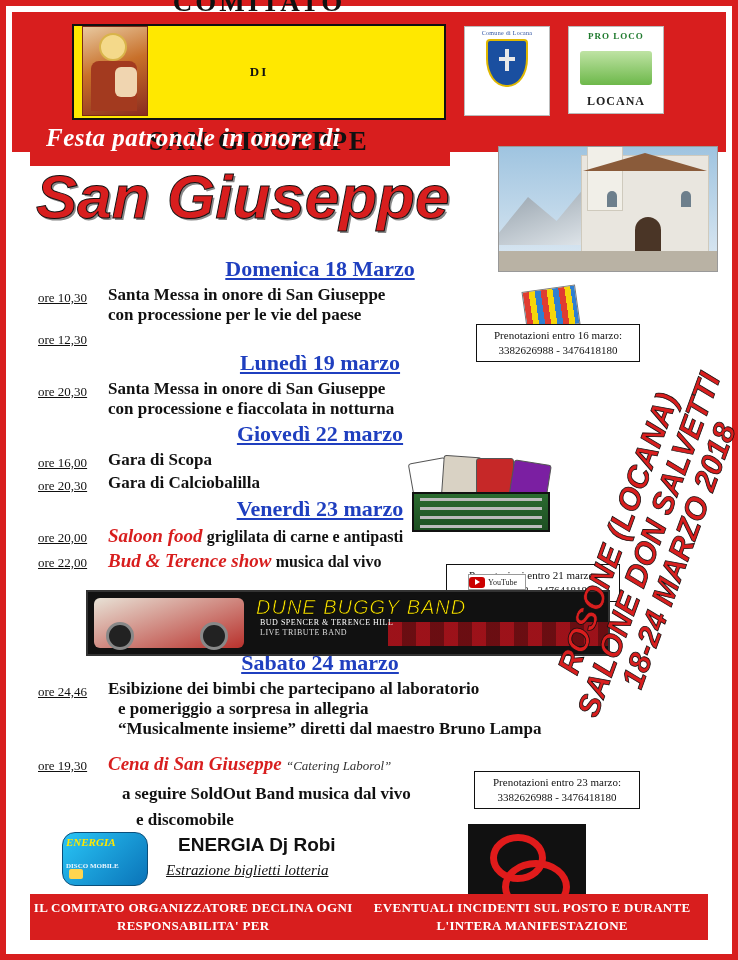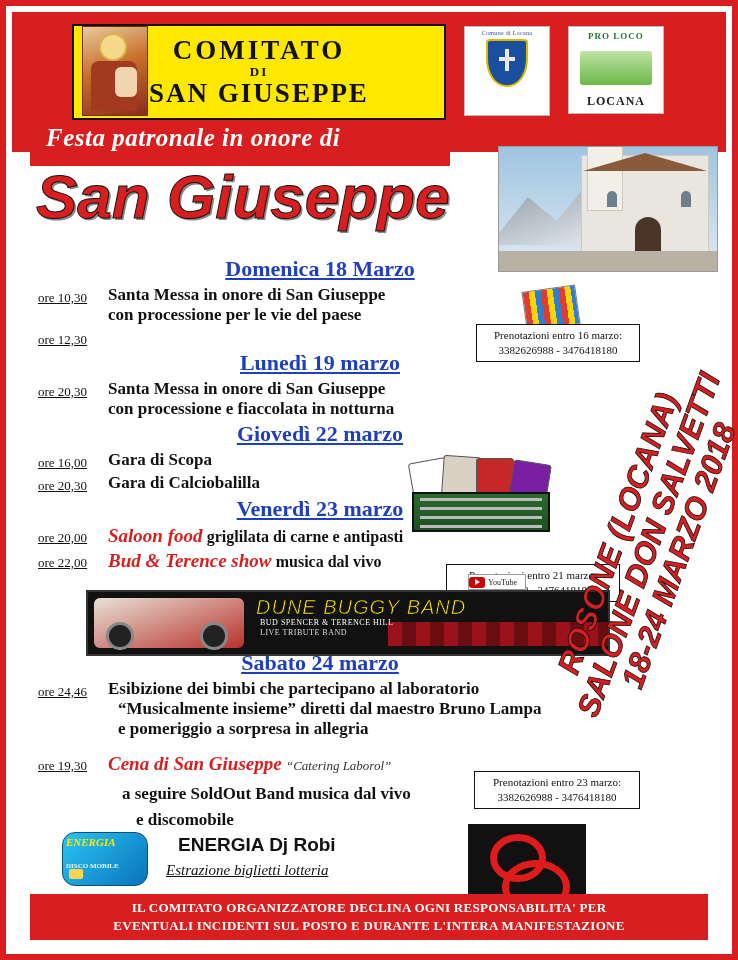--- a/index.html
+++ b/index.html
@@ -17,21 +17,21 @@
     background:#fff;
   }
   
   .header{
     position:absolute;left:6px;top:6px;right:6px;height:140px;
     background:#d81e1e;
   }
   .comitato-box{
     position:absolute;left:60px;top:12px;width:370px;height:92px;
     background:#ffe800;border:2px solid #111;
-    display:flex;flex-direction:column;align-items:center;justify-content:center;
+    display:flex;flex-direction:column;align-items:center;justify-content:center;gap:48px;
   }
   .comitato-line1{
     font-family:"Liberation Serif",serif;
     font-weight:bold;font-size:27px;letter-spacing:3px;color:#111;
     line-height:1;
   }
   .comitato-line2{
     font-size:13px;font-weight:bold;letter-spacing:2px;color:#111;line-height:1.2;
   }
   .comitato-line3{
@@ -225,21 +225,21 @@
     font-family:"Liberation Sans",sans-serif;
     font-weight:bold;font-style:italic;font-size:31px;line-height:1.05;
     color:#d81e1e;-webkit-text-stroke:.8px #111;
     text-align:center;white-space:nowrap;
   }
   .side-text .l2{display:block;}
 
   
   .footer{
     position:absolute;left:24px;right:24px;bottom:14px;height:46px;
-    background:#d81e1e;color:#fff;display:flex;flex-direction:column;
+    background:#d81e1e;color:#fff;display:flex;flex-direction:row;
     align-items:center;justify-content:center;text-align:center;
     font-weight:bold;font-size:13px;line-height:1.35;letter-spacing:.3px;
   }
 </style>
 </head>
 <body>
 
 <div class="poster">
 
   <div class="header">
@@ -334,22 +334,22 @@
       </div>
     </div>
 
     <div style="height:74px;"></div>
 
     <div class="day">Sabato 24 marzo</div>
     <div class="row">
       <div class="time">ore 24,46</div>
       <div class="desc">
         <div>Esibizione dei bimbi che partecipano al laboratorio</div>
+        <div style="padding-left:10px;">e pomeriggio a sorpresa in allegria</div>
         <div style="padding-left:10px;">“Musicalmente insieme” diretti dal maestro Bruno Lampa</div>
-        <div style="padding-left:10px;">e pomeriggio a sorpresa in allegria</div>
       </div>
     </div>
     <div style="height:12px;"></div>
     <div class="row">
       <div class="time">ore 19,30</div>
       <div class="desc">
         <div>
           <span class="red-script">Cena di San Giuseppe</span>
           <span class="catering">“Catering Laborol”</span>
         </div>

